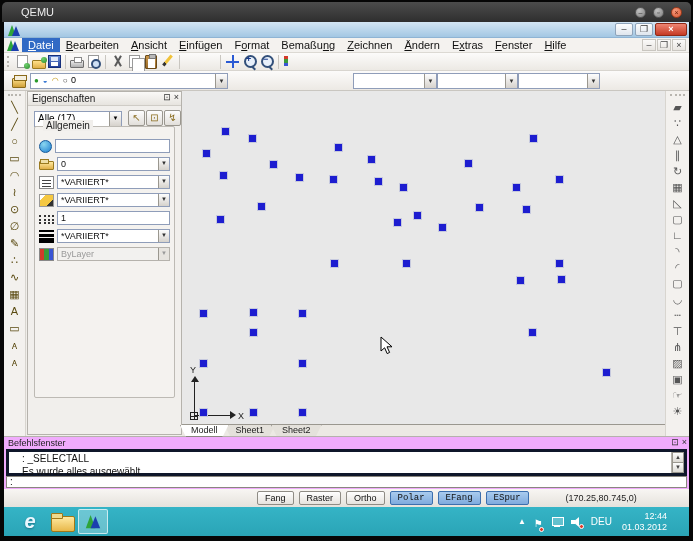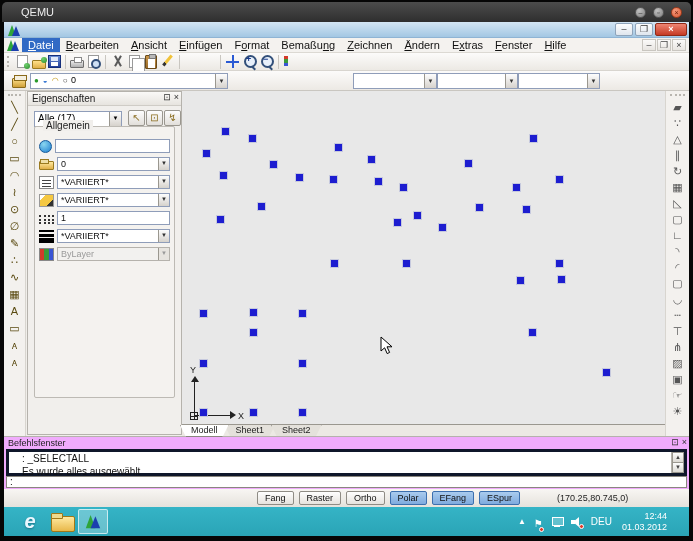--- a/index.html
+++ b/index.html
@@ -144,21 +144,21 @@
 #cmd-history{position:absolute;left:2px;top:12px;right:2px;height:27px;background:#fff;border:3px solid #0f172a;font-size:10px;color:#111;padding:0 14px 0 13px;line-height:13px;}
 #cmd-scroll{position:absolute;right:0;top:0;bottom:0;width:13px;background:#f0eeea;border-left:1px solid #b5b2ac;}
 .sbtn{position:absolute;left:0;width:12px;height:11px;background:linear-gradient(#fdfdfd,#dcd9d3);border:1px solid #9a978f;font-size:6px;line-height:9px;text-align:center;color:#444;}
 .sbtn.up{top:0;}
 .sbtn.down{bottom:0;}
 #cmd-input{position:absolute;left:2px;bottom:1px;right:2px;height:12px;background:#fff;border:1px solid #8a877f;font-size:10px;line-height:10px;padding-left:3px;color:#111;}
 
 
 #statusbar{position:absolute;left:0;top:467px;width:100%;height:18px;background:linear-gradient(#f8f6f3,#e5e2dc);display:flex;align-items:center;padding-left:253px;}
 .toggle{height:14px;padding:1px 7px 0;margin-right:5px;font-size:9px;color:#111;background:linear-gradient(#fefefe,#e6e3de);border:1px solid #8f8c85;border-radius:2px;white-space:nowrap;}
-.toggle.active{background:linear-gradient(#a9cbee,#7fabde);border-color:#3c6fae;}
+.toggle.active{background:linear-gradient(#a9cbee,#7fabde);border-color:#3c6fae;font-family:Liberation Mono, monospace;}
 #coords{font-size:9px;color:#222;margin-left:3px;white-space:nowrap;padding-left:29px;}
 
 
 #taskbar{position:absolute;left:0;top:485px;width:100%;height:29px;background:linear-gradient(#35b4c6,#2aa4b6);}
 .tb-item{position:absolute;top:2px;width:28px;height:25px;}
 #tb-ie{left:12px;font-size:20px;font-style:italic;font-weight:bold;color:#eaf8ff;text-align:center;line-height:24px;text-shadow:0 1px 2px rgba(0,40,60,.4);}
 #tb-folder{left:44px;}
 #tb-folder::before{content:'';position:absolute;left:3px;top:7px;width:22px;height:14px;background:linear-gradient(#ffe9a0,#e8b84a);border:1px solid #a07818;border-radius:2px;}
 #tb-folder::after{content:'';position:absolute;left:3px;top:4px;width:10px;height:4px;background:#eeda8e;border:1px solid #a07818;border-radius:1px 1px 0 0;}
 #tb-ds{left:74px;width:30px;background:rgba(255,255,255,.28);border:1px solid rgba(255,255,255,.65);border-radius:2px;}

